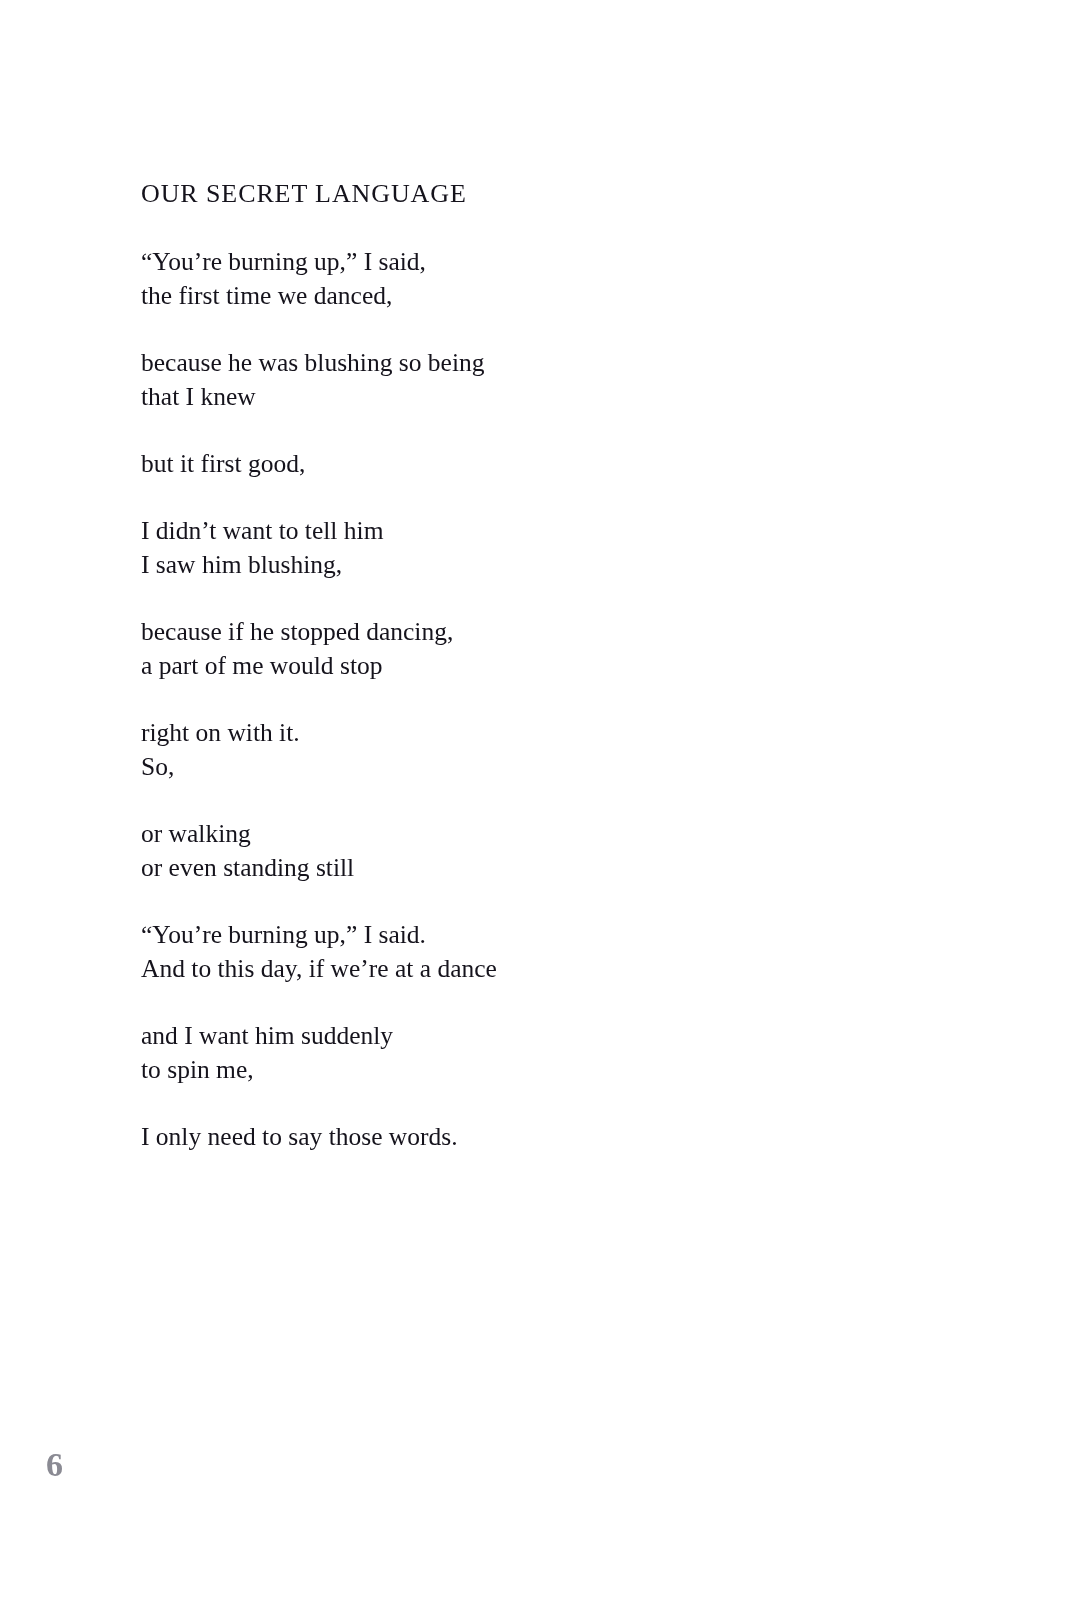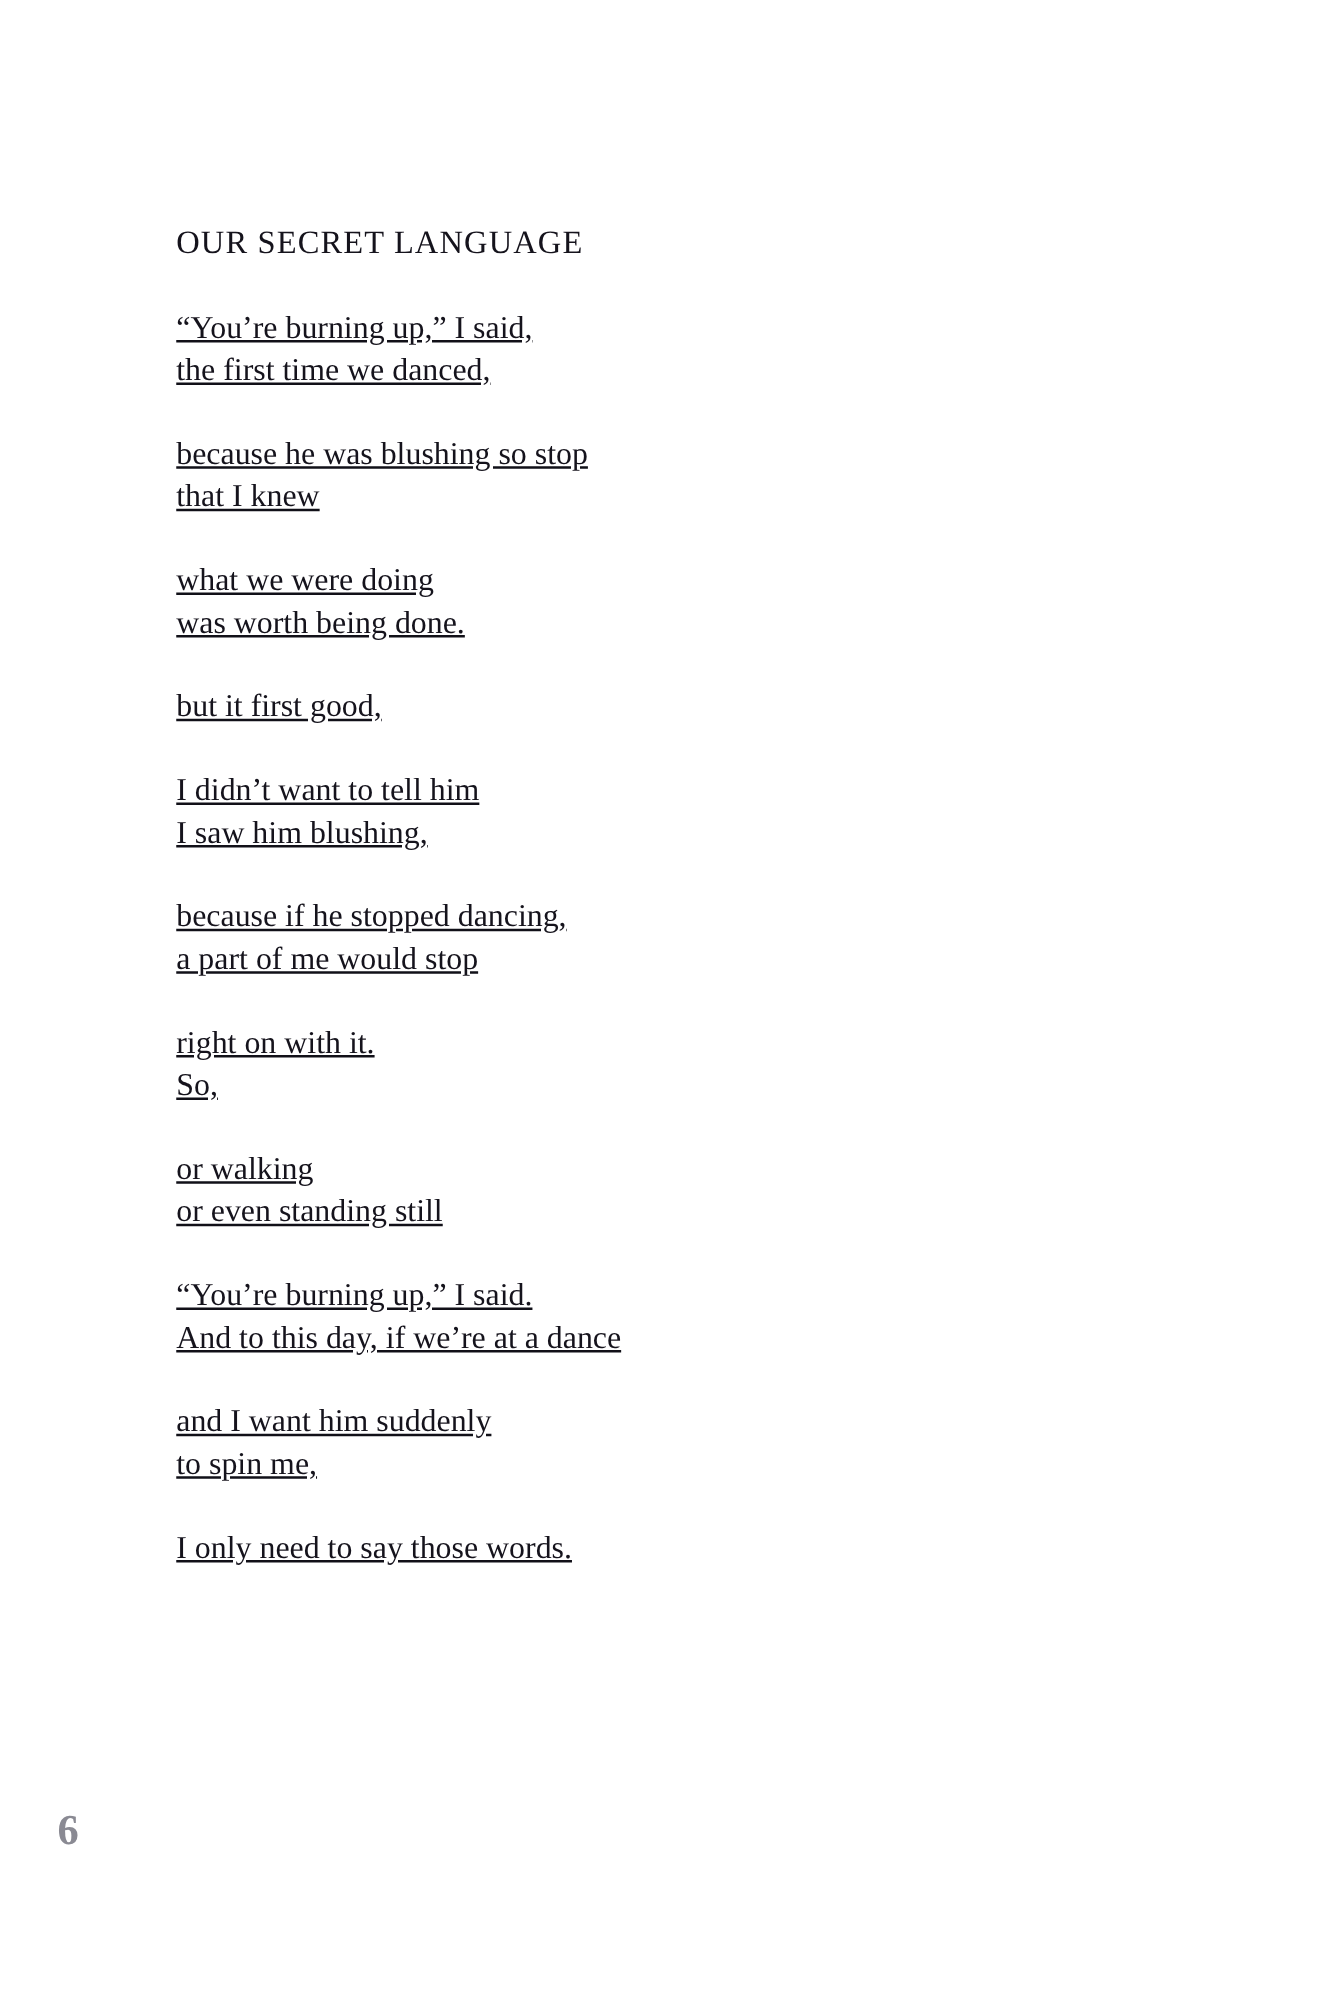--- a/index.html
+++ b/index.html
@@ -32,21 +32,20 @@
     font-size: 26px;
     letter-spacing: 0.9px;
     line-height: 1.2;
     margin: 0 0 36px 0;
     font-weight: 400;
     color: #15131c;
     white-space: pre;
   }
   .stanza {
     margin: 0 0 33px 0;
-    text-decoration: underline;
   }
   .stanza:last-child {
     margin-bottom: 0;
   }
   .line {
     font-size: 25.5px;
     line-height: 34px;
     color: #15131c;
     white-space: pre;
   }
@@ -68,28 +67,24 @@
 
   <div class="poem-block">
     <h1 class="poem-title">OUR SECRET LANGUAGE</h1>
 
     <div class="stanza">
       <div class="line">“You’re burning up,” I said,</div>
       <div class="line">the first time we danced,</div>
     </div>
 
     <div class="stanza">
-      <div class="line">because he was blushing so stop</div>
+      <div class="line">because he was blushing so being</div>
       <div class="line">that I knew</div>
     </div>
 
-    <div class="stanza">
-      <div class="line">what we were doing</div>
-      <div class="line">was worth being done.</div>
-    </div>
 
     <div class="stanza">
       <div class="line">but it first good,</div>
     </div>
 
 
     <div class="stanza">
       <div class="line">I didn’t want to tell him</div>
       <div class="line">I saw him blushing,</div>
     </div>

